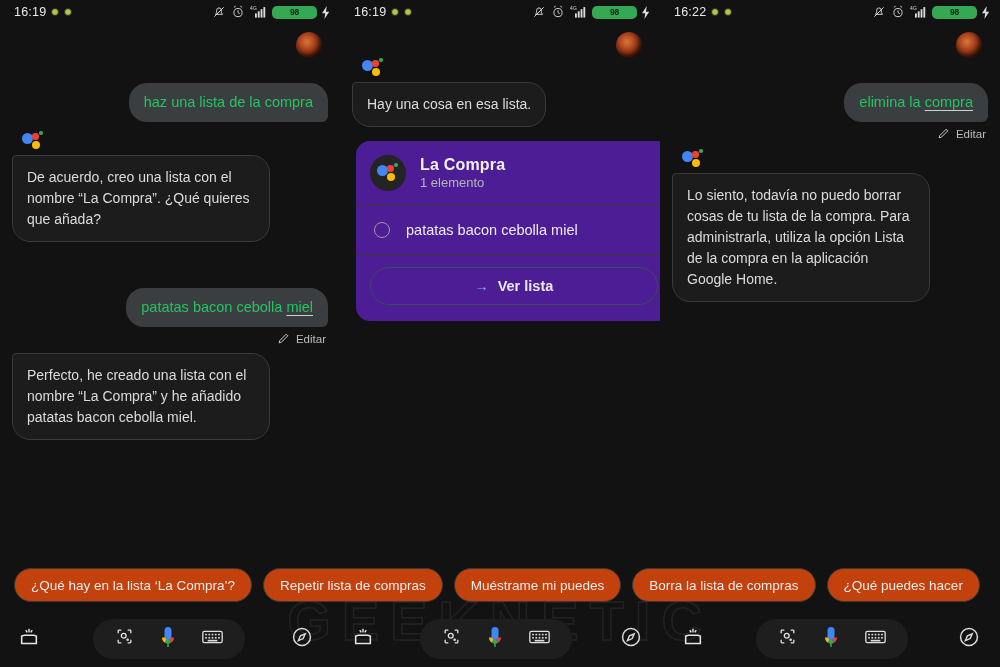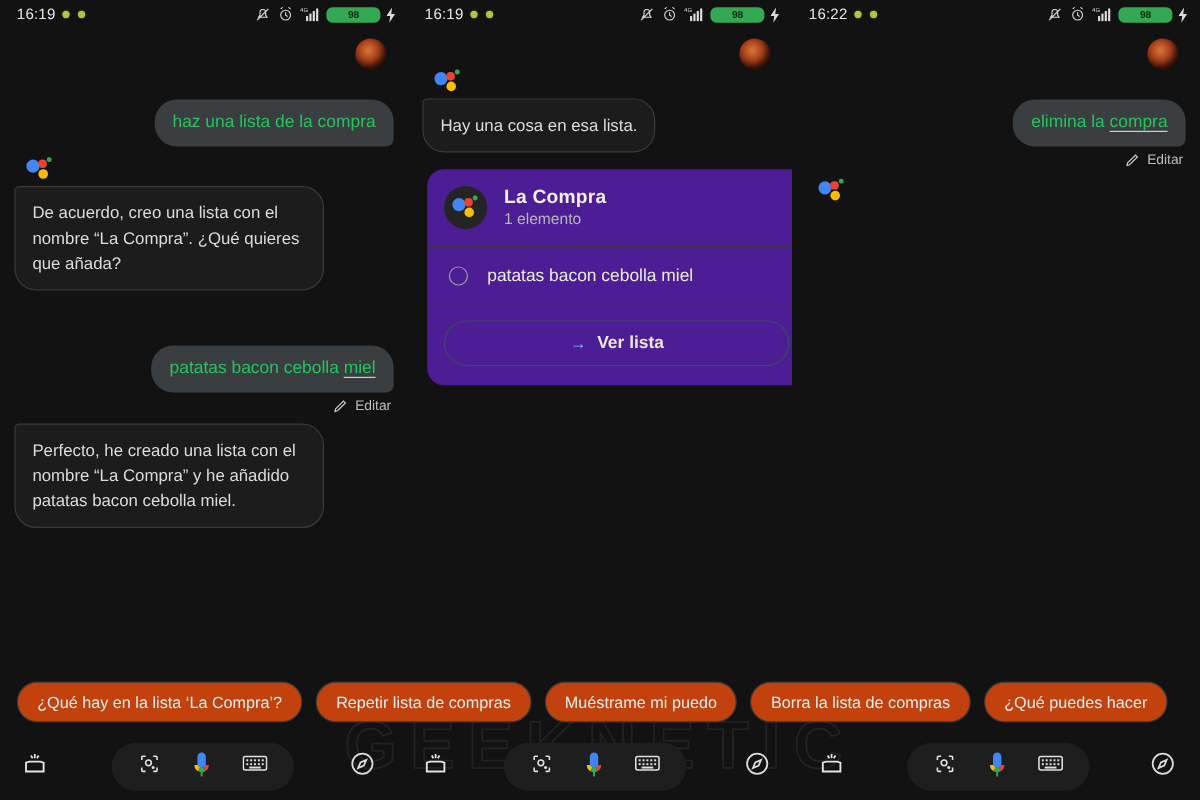--- a/index.html
+++ b/index.html
@@ -327,30 +327,33 @@
               <path d="M4 20l4-1L20 7l-3-3L5 16l-1 4z" fill="none" stroke="#cfcfcf" stroke-width="1.8"></path>
             </svg>
           <span>Editar</span>
         </div>
         <div class="glogo">
           <i class="g-blue"></i>
             <i class="g-red"></i>
             <i class="g-green"></i>
             <i class="g-yellow"></i>
         </div>
+        <div class="row bot">
+          <div class="bubble-bot">Lo siento, todavía no puedo borrar cosas de tu lista de la compra. Para administrarla, utiliza la opción Lista de la compra en la aplicación Google Home.</div>
+        </div>
       </div>
     </div>
   </div>
 
   <div class="watermark">GEEKNETIC</div>
 
   <div class="chips">
     <div class="chip">¿Qué hay en la lista ‘La Compra’?</div>
     <div class="chip">Repetir lista de compras</div>
-    <div class="chip">Muéstrame mi puedo</div>
+    <div class="chip">Muéstrame mi puedes</div>
     <div class="chip">Borra la lista de compras</div>
     <div class="chip">¿Qué puedes hacer</div>
   </div>
 
   <div class="navbars">
 
     <div class="navbar n1">
       <span class="nav-ico" style="left:18px">
         <svg width="22" height="22" viewBox="0 0 24 24">
             <path d="M4 11v8h16v-8l-3-1H7l-3 1z" fill="none" stroke="#e4e4e4" stroke-width="1.7"></path>

